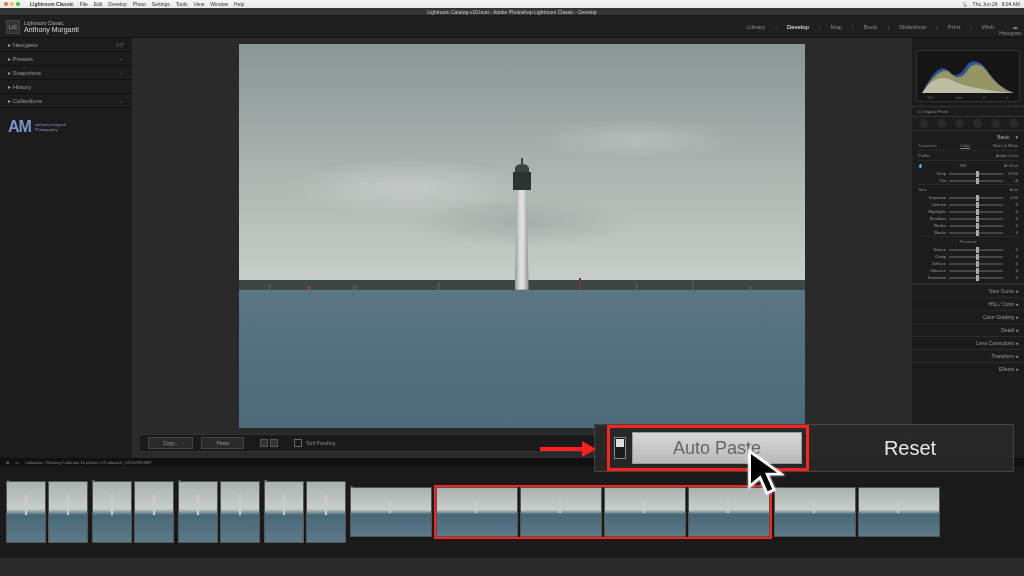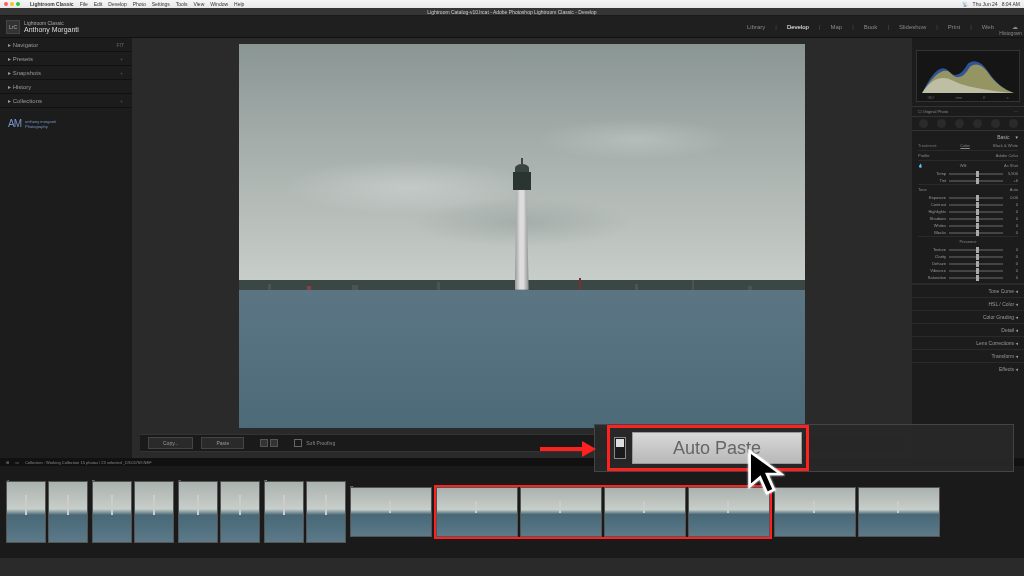--- a/index.html
+++ b/index.html
@@ -15,21 +15,21 @@
 .identity .lrc{width:14px;height:14px;background:#333;border:1px solid #444;display:flex;align-items:center;justify-content:center;color:#aaa;font-size:5px;margin-right:4px}
 .identity .modules{margin-left:auto;display:flex;gap:10px;align-items:center}
 .identity .modules span{color:#888;cursor:pointer}
 .identity .modules .active{color:#fff}
 .identity .modules .sep{color:#555}
 .workspace{display:flex;height:420px;background:#2a2a2a}
 .leftpanel{width:132px;background:#1c1c1c;color:#999;font-size:6px;display:flex;flex-direction:column;overflow:hidden}
 .leftpanel .section{padding:3px 8px;border-bottom:1px solid #111;display:flex;justify-content:space-between;align-items:center;cursor:pointer}
 .leftpanel .section .arrow{color:#666;font-size:5px}
 .leftpanel .logo{padding:10px 8px;display:flex;align-items:center;gap:4px}
-.leftpanel .logo .am{font-size:10px;color:#7795c9;font-weight:400;letter-spacing:-1px}
+.leftpanel .logo .am{font-size:16px;color:#7795c9;font-weight:700;letter-spacing:-1px}
 .leftpanel .logo .sub{font-size:4px;color:#7795c9;line-height:5px}
 .centerarea{flex:1;background:#2a2a2a;display:flex;flex-direction:column;padding:6px 8px;position:relative}
 .photo{flex:1;background:linear-gradient(180deg,#9ca9a8 0%,#b8c0bd 25%,#c8cec9 40%,#8a9fa3 60%,#486878 63%,#5c7a88 100%);position:relative;margin:0 auto;width:74%;overflow:hidden}
 .clouds{position:absolute;inset:0 0 38% 0;background:
  radial-gradient(ellipse 180px 40px at 30% 60%,rgba(255,255,255,.25),transparent 70%),
  radial-gradient(ellipse 140px 30px at 70% 40%,rgba(255,255,255,.2),transparent 70%),
  radial-gradient(ellipse 160px 35px at 50% 75%,rgba(120,130,130,.3),transparent 70%),
  linear-gradient(180deg,#8a9694 0%,#aab2af 50%,#c8cec9 100%)}
 .water{position:absolute;left:0;right:0;bottom:0;height:36%;background:linear-gradient(180deg,#5b7583 0%,#4d6a79 100%)}
 .shore{position:absolute;left:0;right:0;bottom:36%;height:10px;background:#3a4744}
@@ -441,20 +441,21 @@
         <div class="tlh"></div>
       </div>
     </div>
   </div>
 
 <div class="overlay">
   <div class="auto-sync-wrap">
     <div class="sync-toggle"></div>
     <div class="auto-sync-btn">Auto Paste</div>
   </div>
+  <div class="reset-btn">Reset</div>
 </div>
 
 <div class="red-arrow">
   <div class="shaft"></div>
     <div class="head"></div>
 </div>
 
 <div class="cursor-arrow">
   <svg viewBox="0 0 24 30" width="42" height="52">
     <path d="M2 2 L2 22 L8 17 L12 26 L16 24 L12 15 L20 15 Z" fill="#000" stroke="#fff" stroke-width="1.5"></path>

